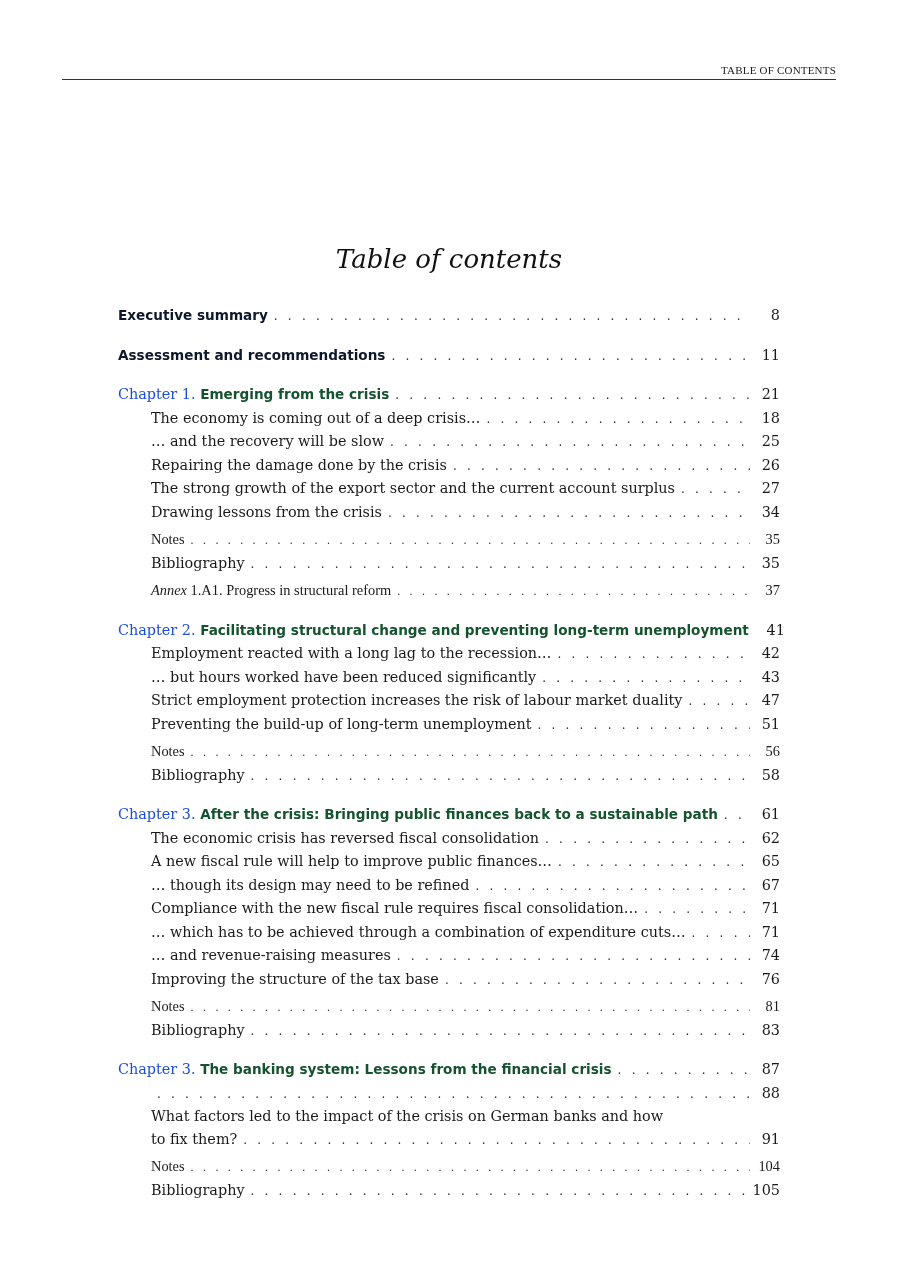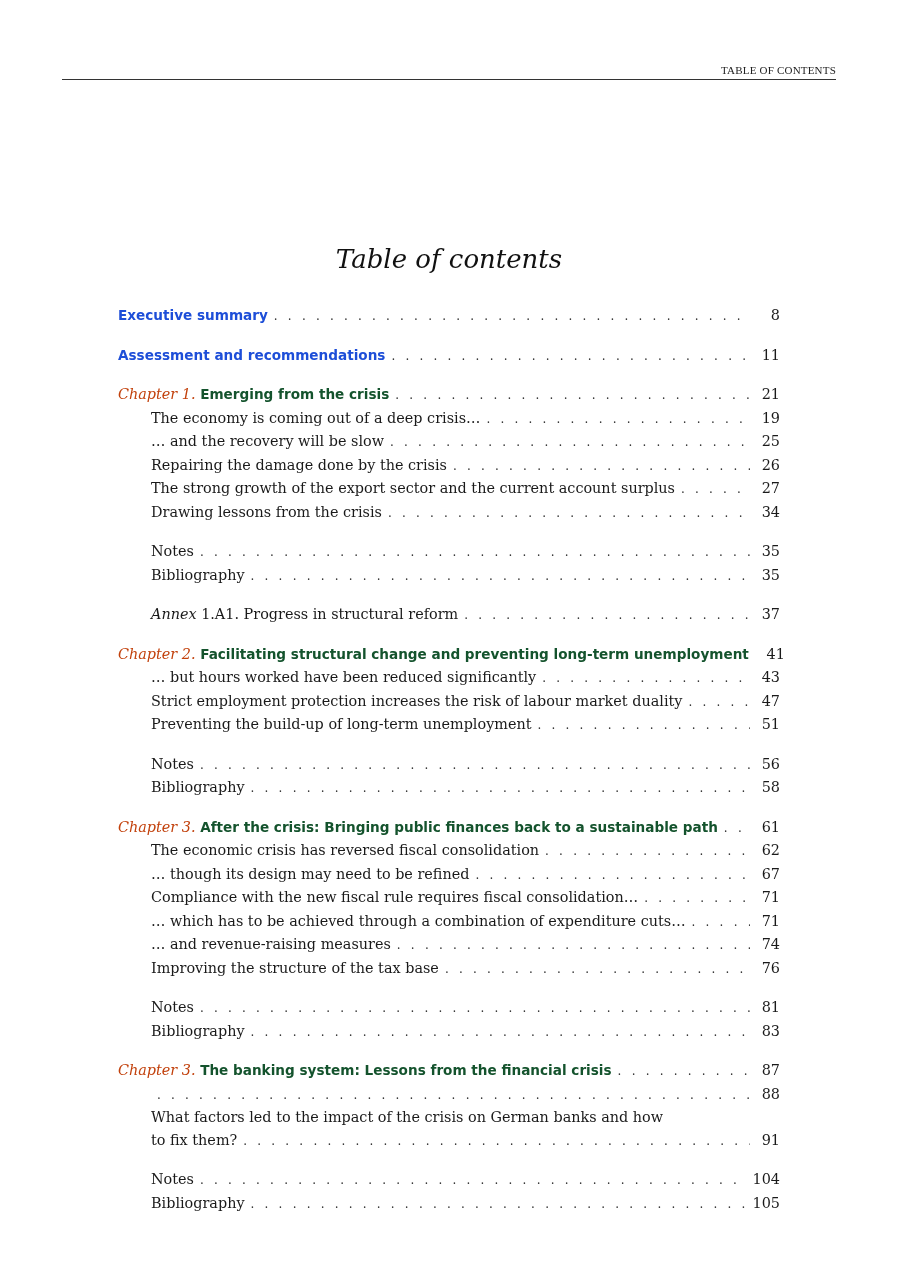--- a/index.html
+++ b/index.html
@@ -34,31 +34,31 @@
     .row .label { white-space: nowrap; }
     .row .leader {
       flex: 1; overflow: hidden; white-space: nowrap;
       margin: 0 6px; color: #333; letter-spacing: 3.2px; font-size: 12px;
     }
     .row .leader::after {
       content: ". . . . . . . . . . . . . . . . . . . . . . . . . . . . . . . . . . . . . . . . . . . . . . . . . . . . . . . . . . . . . . . . . . . . . . . . . . . . . . . . . . . . . . . . . . . . . . . . . . . . . . . . . . . . . . . . . . . . . . . . . . . . .";
     }
     .row .page { min-width: 24px; text-align: right; }
     .top-level .label {
-      color: #1d4ed8; font-weight: bold;
+      color: #0f172a; font-weight: bold;
       font-family: "DejaVu Sans", "Liberation Sans", sans-serif; font-size: 13.6px;
     }
-    .chapter-prefix { font-style: italic; color: #c2410c; text-align: right; }
+    .chapter-prefix { color: #1d4ed8; text-align: right; }
     .chapter-title {
       color: #14532d; font-weight: bold;
       font-family: "DejaVu Sans", "Liberation Sans", sans-serif; font-size: 13.6px;
     }
     .sub { padding-left: 33px; }
     .gap-lg { margin-top: 16px; }
-    .gap-sm { margin-top: 16px; }
+    .gap-sm { margin-top: 4px; font-family: Liberation Serif, serif; }
     .annex-prefix { font-style: italic; }
     .multiline-first { white-space: nowrap; }
   </style>
 </head>
 <body>
 
 <div class="running-head">TABLE OF CONTENTS</div>
 <div class="head-rule"></div>
 
 <div class="page-title">Table of contents</div>
@@ -77,21 +77,21 @@
   </div>
 
   <div class="row gap-lg">
     <span class="label"><span class="chapter-prefix">Chapter 1.</span> <span class="chapter-title">Emerging from the crisis</span></span>
     <span class="leader"></span>
     <span class="page">21</span>
   </div>
   <div class="row sub">
     <span class="label">The economy is coming out of a deep crisis…</span>
     <span class="leader"></span>
-    <span class="page">19</span>
+    <span class="page">18</span>
   </div>
   <div class="row sub">
     <span class="label">… and the recovery will be slow</span>
     <span class="leader"></span>
     <span class="page">25</span>
   </div>
   <div class="row sub">
     <span class="label">Repairing the damage done by the crisis</span>
     <span class="leader"></span>
     <span class="page">26</span>
@@ -121,20 +121,25 @@
     <span class="leader"></span>
     <span class="page">37</span>
   </div>
 
   <div class="row gap-lg">
     <span class="label"><span class="chapter-prefix">Chapter 2.</span> <span class="chapter-title">Facilitating structural change and preventing long-term unemployment</span></span>
     <span class="leader"></span>
     <span class="page">41</span>
   </div>
   <div class="row sub">
+    <span class="label">Employment reacted with a long lag to the recession…</span>
+    <span class="leader"></span>
+    <span class="page">42</span>
+  </div>
+  <div class="row sub">
     <span class="label">… but hours worked have been reduced significantly</span>
     <span class="leader"></span>
     <span class="page">43</span>
   </div>
   <div class="row sub">
     <span class="label">Strict employment protection increases the risk of labour market duality</span>
     <span class="leader"></span>
     <span class="page">47</span>
   </div>
   <div class="row sub">
@@ -157,20 +162,25 @@
     <span class="label"><span class="chapter-prefix">Chapter 3.</span> <span class="chapter-title">After the crisis: Bringing public finances back to a sustainable path</span></span>
     <span class="leader"></span>
     <span class="page">61</span>
   </div>
   <div class="row sub">
     <span class="label">The economic crisis has reversed fiscal consolidation</span>
     <span class="leader"></span>
     <span class="page">62</span>
   </div>
   <div class="row sub">
+    <span class="label">A new fiscal rule will help to improve public finances…</span>
+    <span class="leader"></span>
+    <span class="page">65</span>
+  </div>
+  <div class="row sub">
     <span class="label">… though its design may need to be refined</span>
     <span class="leader"></span>
     <span class="page">67</span>
   </div>
   <div class="row sub">
     <span class="label">Compliance with the new fiscal rule requires fiscal consolidation…</span>
     <span class="leader"></span>
     <span class="page">71</span>
   </div>
   <div class="row sub">

